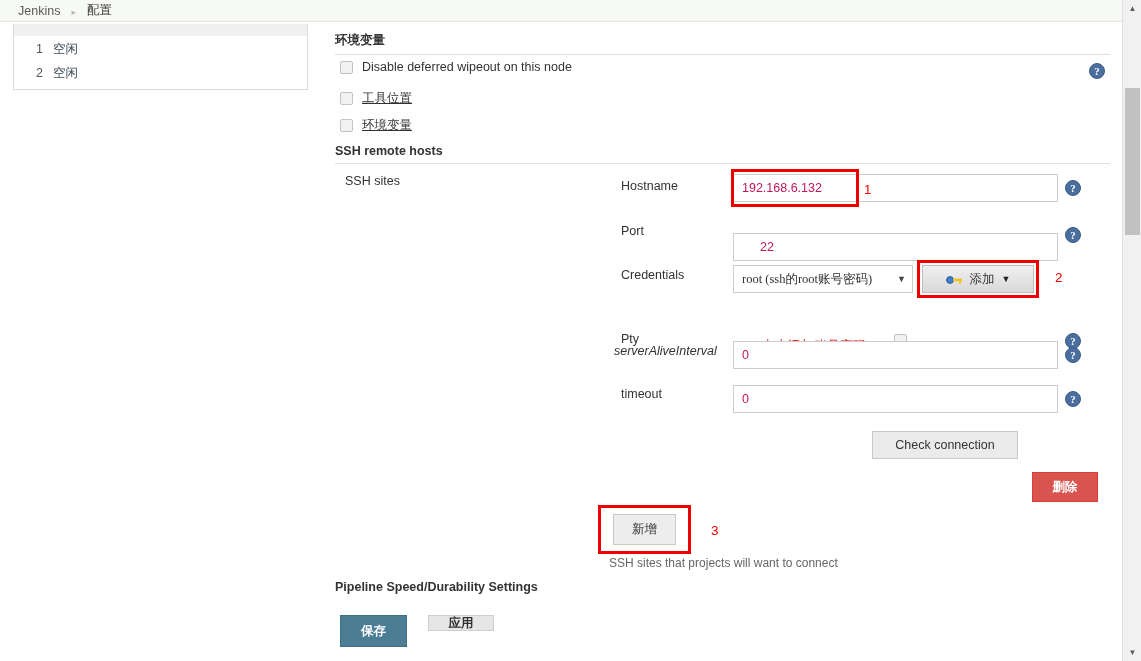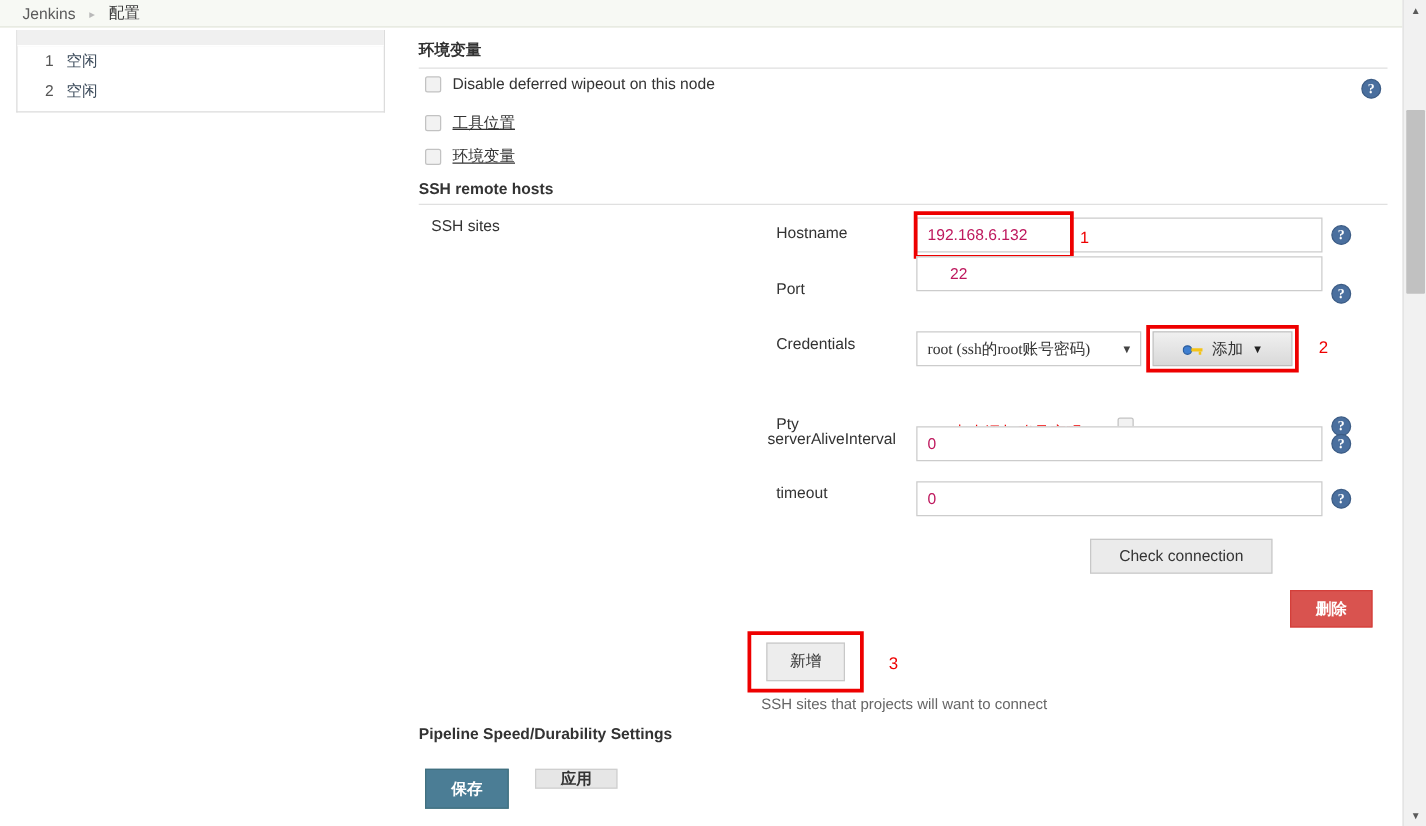--- a/index.html
+++ b/index.html
@@ -222,21 +222,21 @@
 
   <div class="field-label" style="left:345px; top:152px;">SSH sites</div>
 
   <div class="field-label" style="left:621px; top:157px;">Hostname</div>
   <div class="text-input" style="left:733px; top:152px; width:325px;">192.168.6.132</div>
   <div class="help-icon" style="left:1065px; top:158px;">?</div>
   <div class="red-box" style="left:731px; top:147px; width:128px; height:38px;"></div>
   <div class="red-note" style="left:864px; top:160px;">1</div>
 
   <div class="field-label" style="left:621px; top:202px;">Port</div>
-  <div class="text-input" style="left:733px; top:183px; width:325px;padding-left:26px;">22</div>
+  <div class="text-input" style="left:733px; top:211px; width:325px;padding-left:26px;">22</div>
   <div class="help-icon" style="left:1065px; top:205px;">?</div>
 
   <div class="field-label" style="left:621px; top:246px;">Credentials</div>
   <div class="select-box" style="left:733px; top:243px; width:180px;">
     <span class="sel-text">root (ssh的root账号密码)</span>
     <span class="select-caret">▼</span>
   </div>
 
   <div class="btn" id="btn-add" style="left:922px; top:243px; width:112px; height:28px;">
     <span class="key-icon">
@@ -250,21 +250,21 @@
     <span class="caret-down">▼</span>
   </div>
   <div class="red-box" style="left:917px; top:238px; width:122px; height:38px;"></div>
   <div class="red-note big" style="left:1055px; top:248px;">2</div>
 
   <div class="field-label" style="left:621px; top:310px;">Pty</div>
   <div class="red-note" style="left:762px; top:315px;">点击添加账号密码</div>
   <span class="cbx" style="position:absolute; left:894px; top:312px;"></span>
   <div class="help-icon" style="left:1065px; top:311px;">?</div>
 
-  <div class="field-label" style="left:614px; top:322px;">serverAliveInterval</div>
+  <div class="field-label" style="left:614px; top:322px;font-style:italic;">serverAliveInterval</div>
   <div class="text-input" style="left:733px; top:319px; width:325px;">0</div>
   <div class="help-icon" style="left:1065px; top:325px;">?</div>
 
   <div class="field-label" style="left:621px; top:365px;">timeout</div>
   <div class="text-input" style="left:733px; top:363px; width:325px;">0</div>
   <div class="help-icon" style="left:1065px; top:369px;">?</div>
 
   <div class="btn" id="btn-check" style="left:872px; top:409px; width:146px; height:28px;">Check connection</div>
 
   <div class="btn" id="btn-delete" style="left:992px; top:450px; width:66px; height:30px;margin-left:40px;">删除</div>

